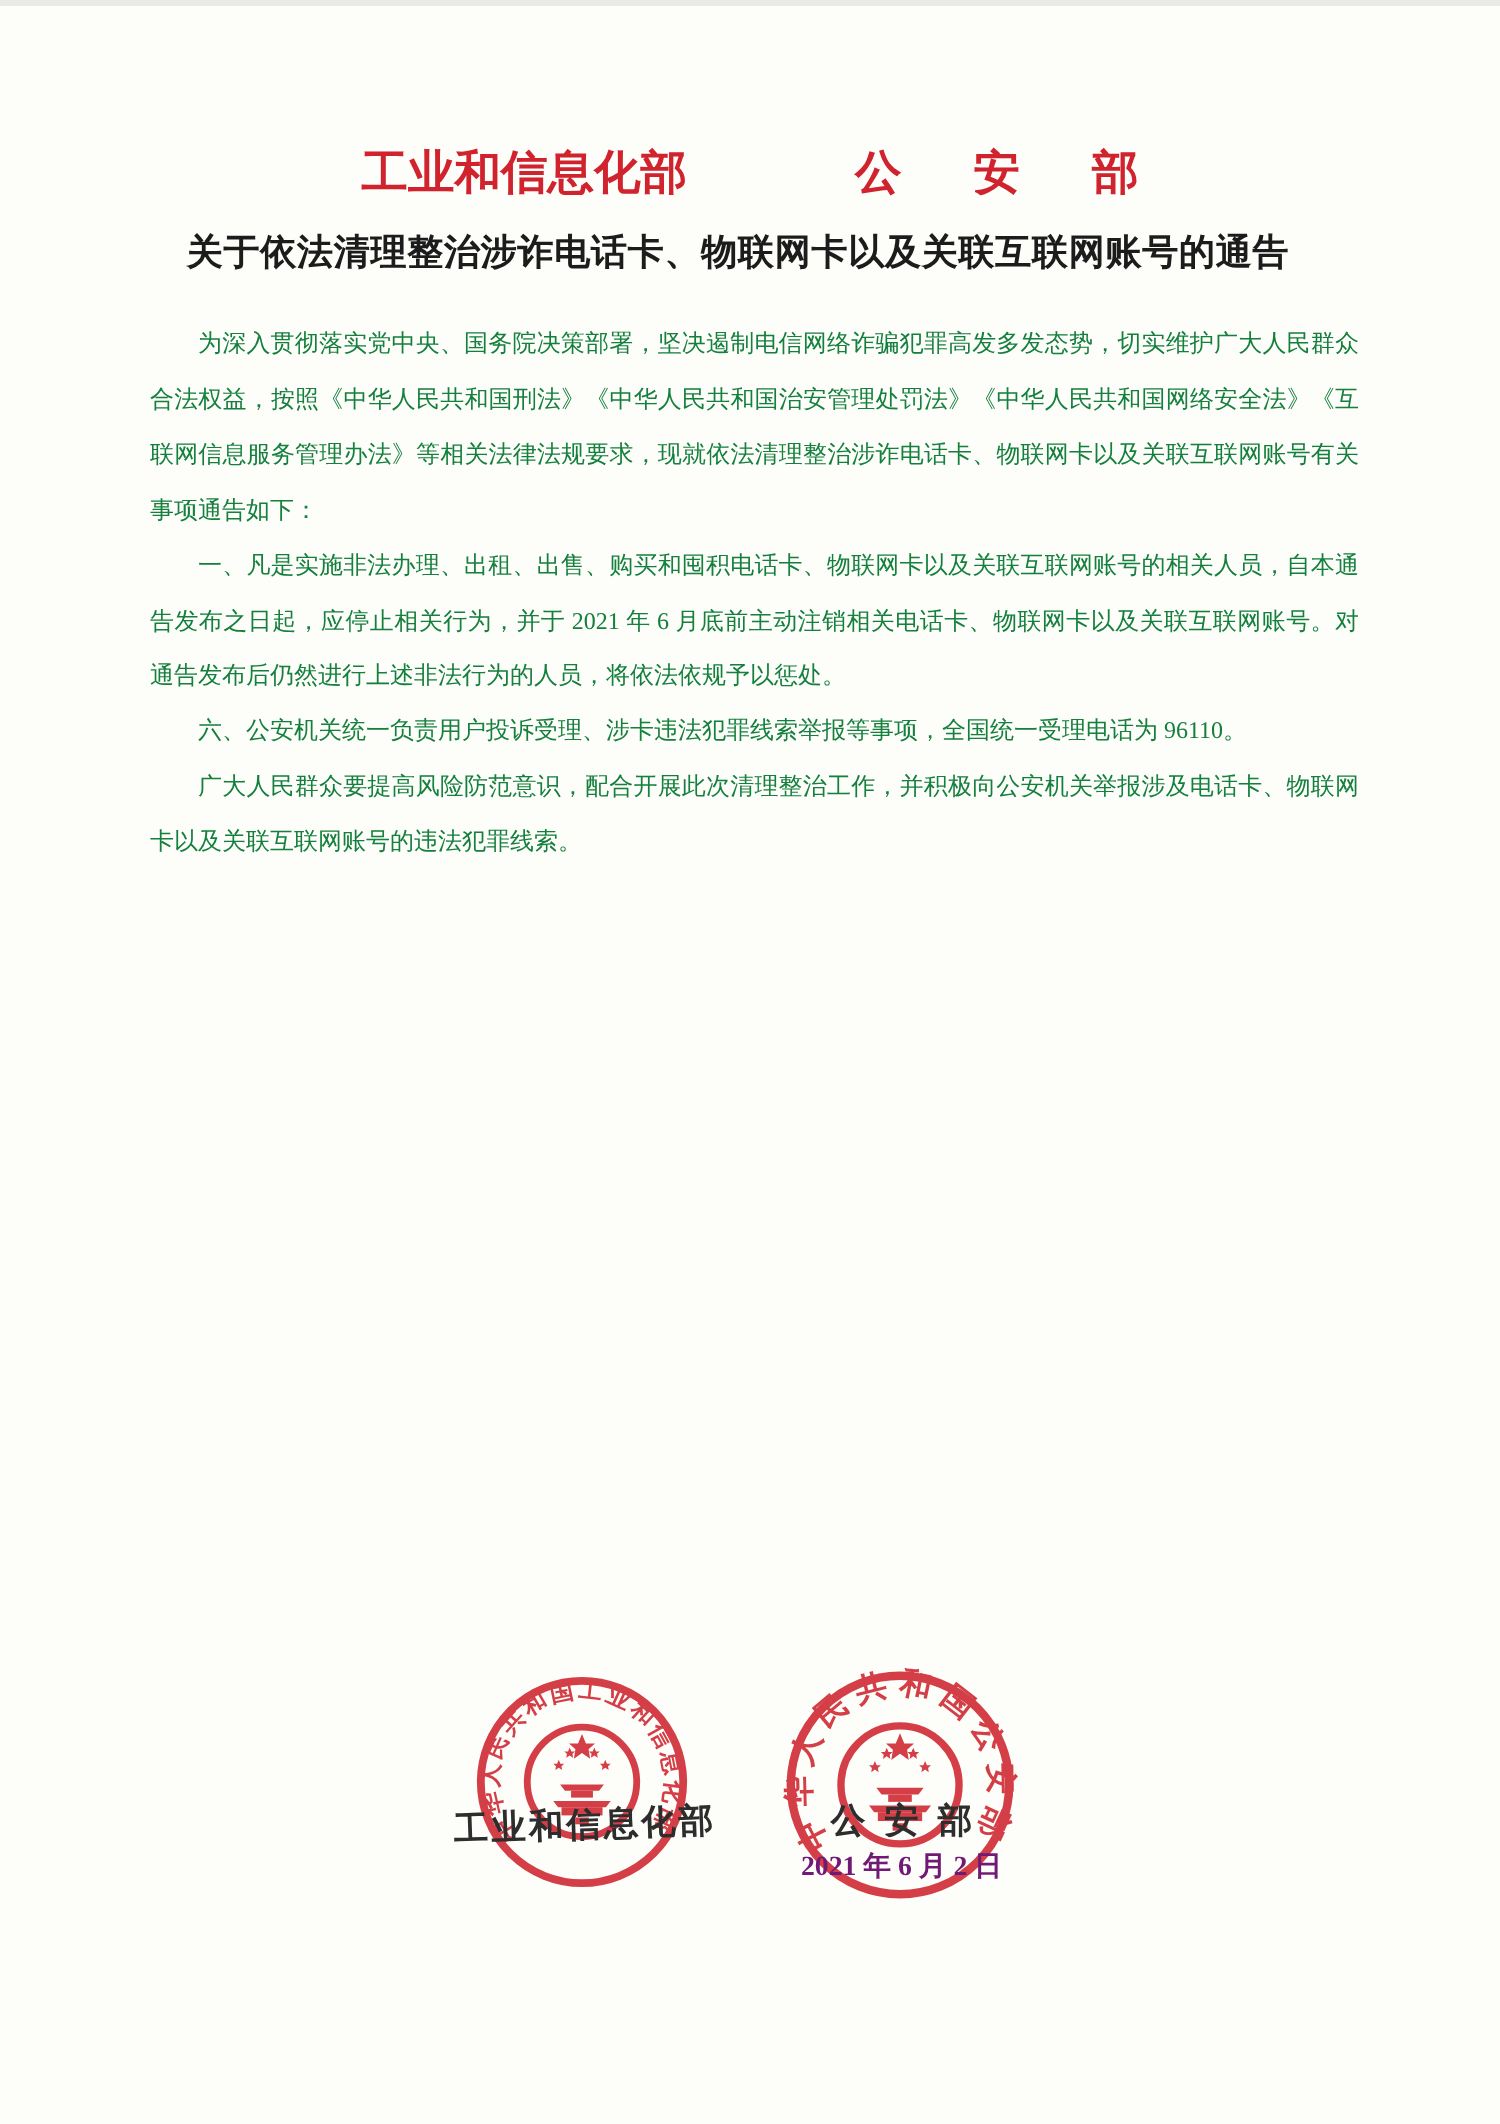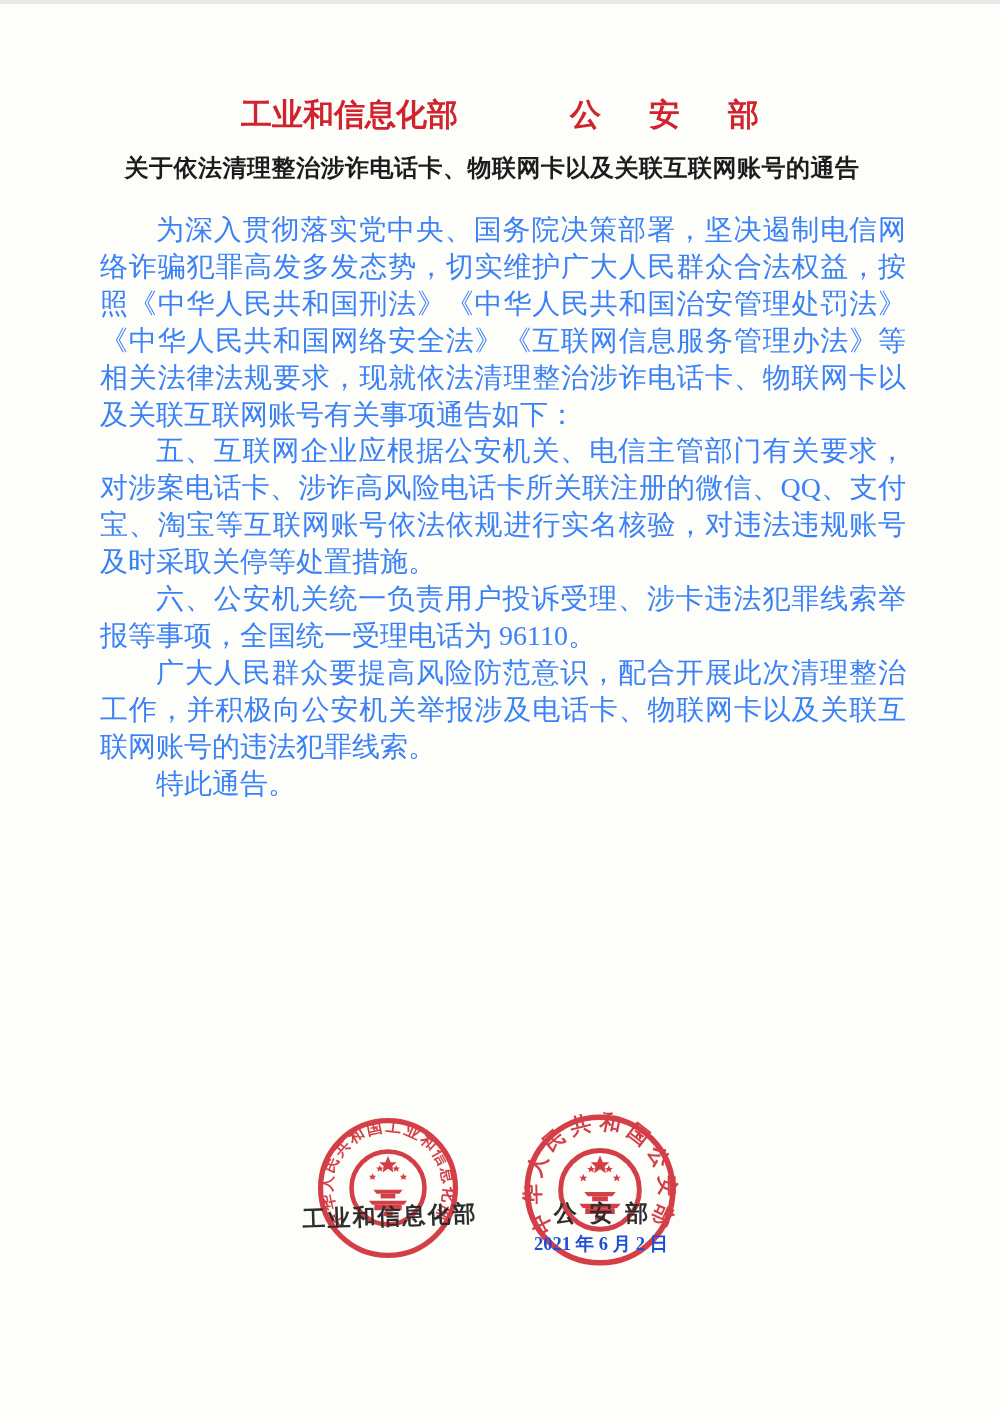--- a/index.html
+++ b/index.html
@@ -13,35 +13,35 @@
     display:flex;justify-content:center;align-items:baseline;gap:112px;
     color:#d0232e;font-weight:bold;font-size:31px;white-space:nowrap;
   }
   .ministry-right{letter-spacing:1.55em;margin-right:-1.55em;}
   .doc-title{
     position:absolute;top:148px;left:0;right:16px;text-align:center;
     font-size:24px;font-weight:bold;color:#1c1c1c;letter-spacing:0.5px;
   }
   .doc-body{
     position:absolute;top:208px;left:100px;width:806px;
-    font-size:28px;line-height:36.9px;color:#3b82f6;
+    font-size:16px;line-height:36.9px;color:#15803d;
     text-align:justify;
   }
   .doc-body p{margin:0;text-indent:2em;}
   .seal{position:absolute;opacity:0.95;}
   .seal svg{display:block;width:100%;height:100%;}
   .seal-left{left:312px;top:1108px;width:152px;height:152px;}
   .seal-right{left:518px;top:1104px;width:164px;height:164px;}
   .seal-overlay{
     position:absolute;color:#2d2d2d;font-weight:bold;white-space:nowrap;
     text-align:center;
   }
   .overlay-miit{left:298px;top:1197px;width:184px;font-size:23px;letter-spacing:2px;transform:rotate(-2deg);}
   .overlay-mps{left:518px;top:1194px;width:166px;font-size:23px;letter-spacing:0.55em;text-indent:0.55em;}
-  .overlay-date{left:518px;top:1227px;width:166px;font-size:18.5px;font-weight:bold;color:#1d4ed8;}
+  .overlay-date{left:518px;top:1227px;width:166px;font-size:18.5px;font-weight:bold;color:#701a75;}
   .hidden-defs{position:absolute;width:0;height:0;overflow:hidden;}
 </style>
 </head>
 <body>
 
 <div class="page">
 
   <svg class="hidden-defs" aria-hidden="true">
     <defs>
       <symbol id="emblem" viewBox="0 0 100 100">
@@ -74,24 +74,23 @@
 
   <div class="header-row">
     <span>工业和信息化部</span>
     <span class="ministry-right">公安部</span>
   </div>
 
   <div class="doc-title">关于依法清理整治涉诈电话卡、物联网卡以及关联互联网账号的通告</div>
 
   <div class="doc-body">
     <p>为深入贯彻落实党中央、国务院决策部署，坚决遏制电信网络诈骗犯罪高发多发态势，切实维护广大人民群众合法权益，按照《中华人民共和国刑法》《中华人民共和国治安管理处罚法》《中华人民共和国网络安全法》《互联网信息服务管理办法》等相关法律法规要求，现就依法清理整治涉诈电话卡、物联网卡以及关联互联网账号有关事项通告如下：</p>
-    <p>五、互联网企业应根据公安机关、电信主管部门有关要求，对涉案电话卡、涉诈高风险电话卡所关联注册的微信、QQ、支付宝、淘宝等互联网账号依法依规进行实名核验，对违法违规账号及时采取关停等处置措施。</p>
+    <p>一、凡是实施非法办理、出租、出售、购买和囤积电话卡、物联网卡以及关联互联网账号的相关人员，自本通告发布之日起，应停止相关行为，并于 2021 年 6 月底前主动注销相关电话卡、物联网卡以及关联互联网账号。对通告发布后仍然进行上述非法行为的人员，将依法依规予以惩处。</p>
     <p>六、公安机关统一负责用户投诉受理、涉卡违法犯罪线索举报等事项，全国统一受理电话为 96110。</p>
     <p>广大人民群众要提高风险防范意识，配合开展此次清理整治工作，并积极向公安机关举报涉及电话卡、物联网卡以及关联互联网账号的违法犯罪线索。</p>
-    <p>特此通告。</p>
   </div>
 
   <div class="seal seal-left">
     <svg viewBox="0 0 160 160">
       <defs>
         <path id="arcL" d="M 34.8 117.9 A 59 59 0 1 1 125.2 117.9" fill="none"></path>
       </defs>
       <circle cx="80" cy="80" r="71" fill="none" stroke="#d2353e" stroke-width="5.5"></circle>
       <use href="#emblem" x="32" y="30" width="96" height="96"></use>
       <text fill="#d2353e" font-size="16.5" font-weight="bold" letter-spacing="2.2">

